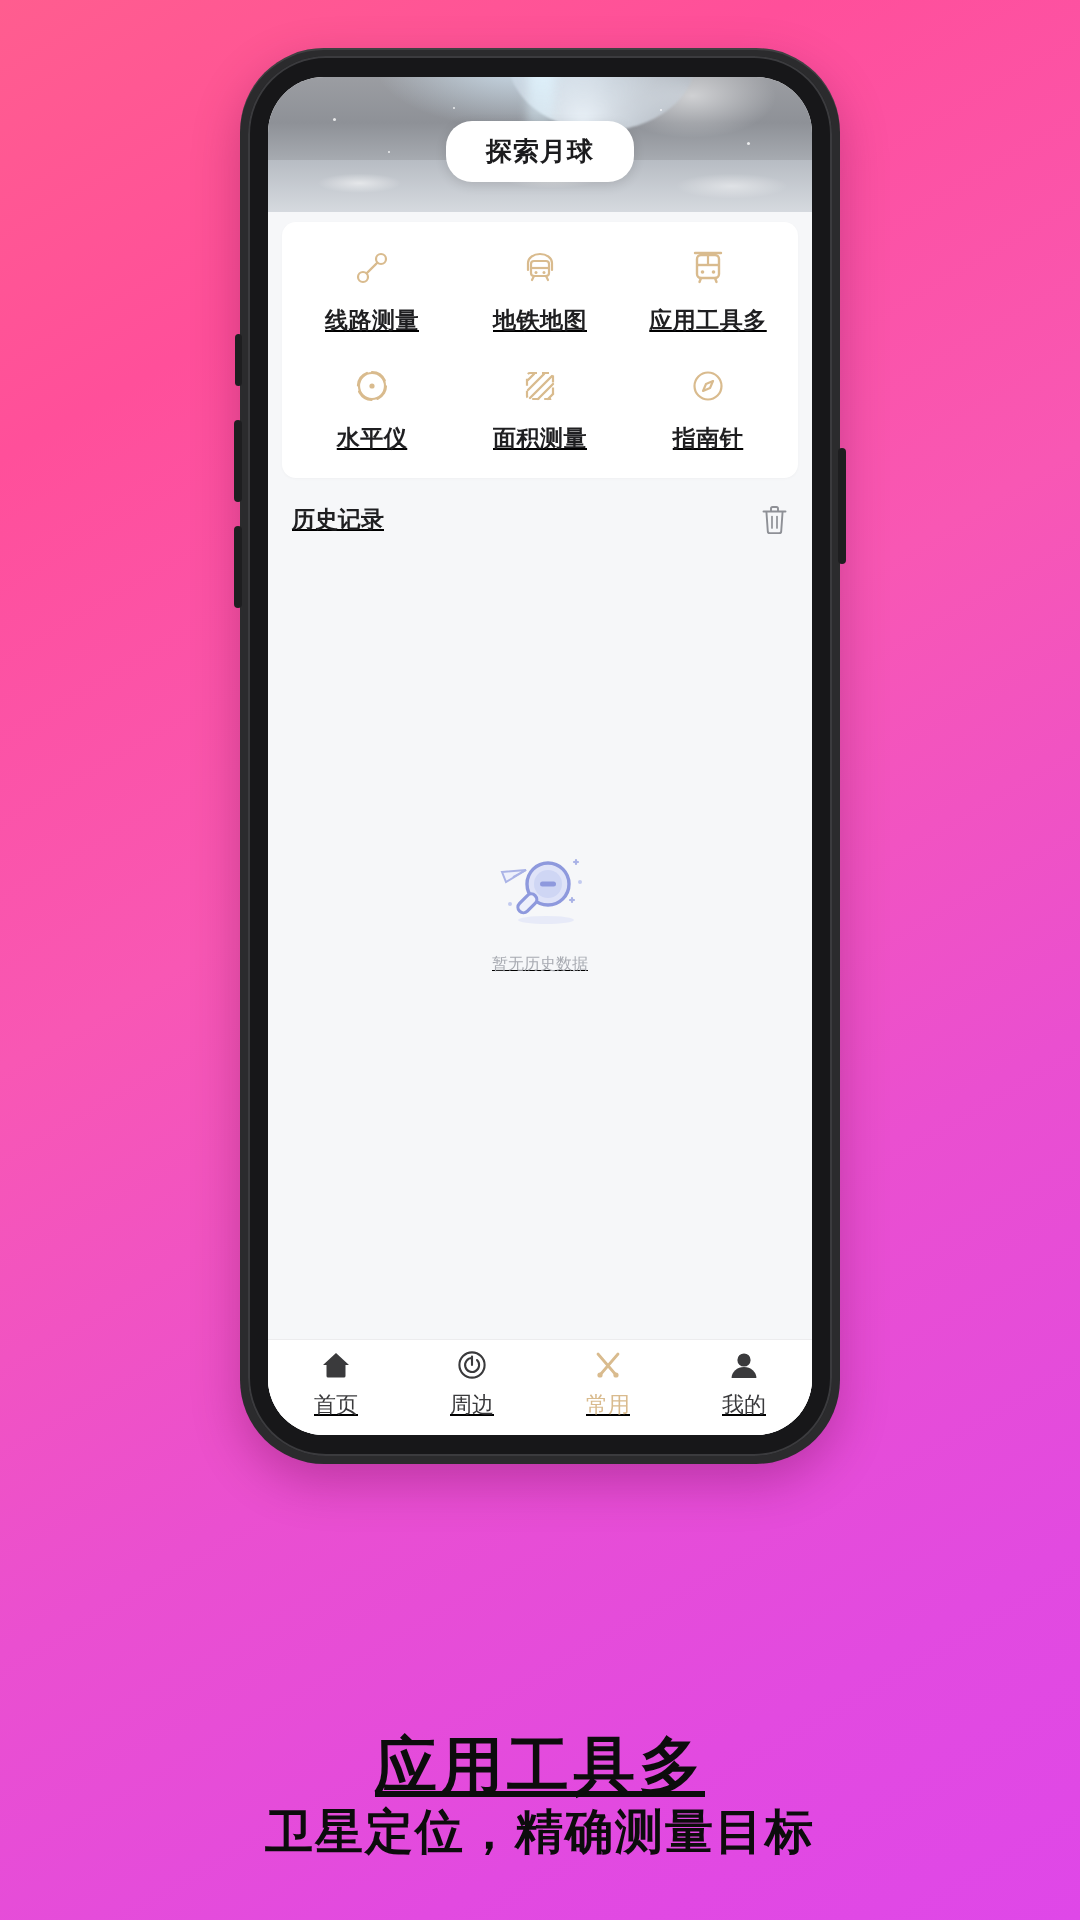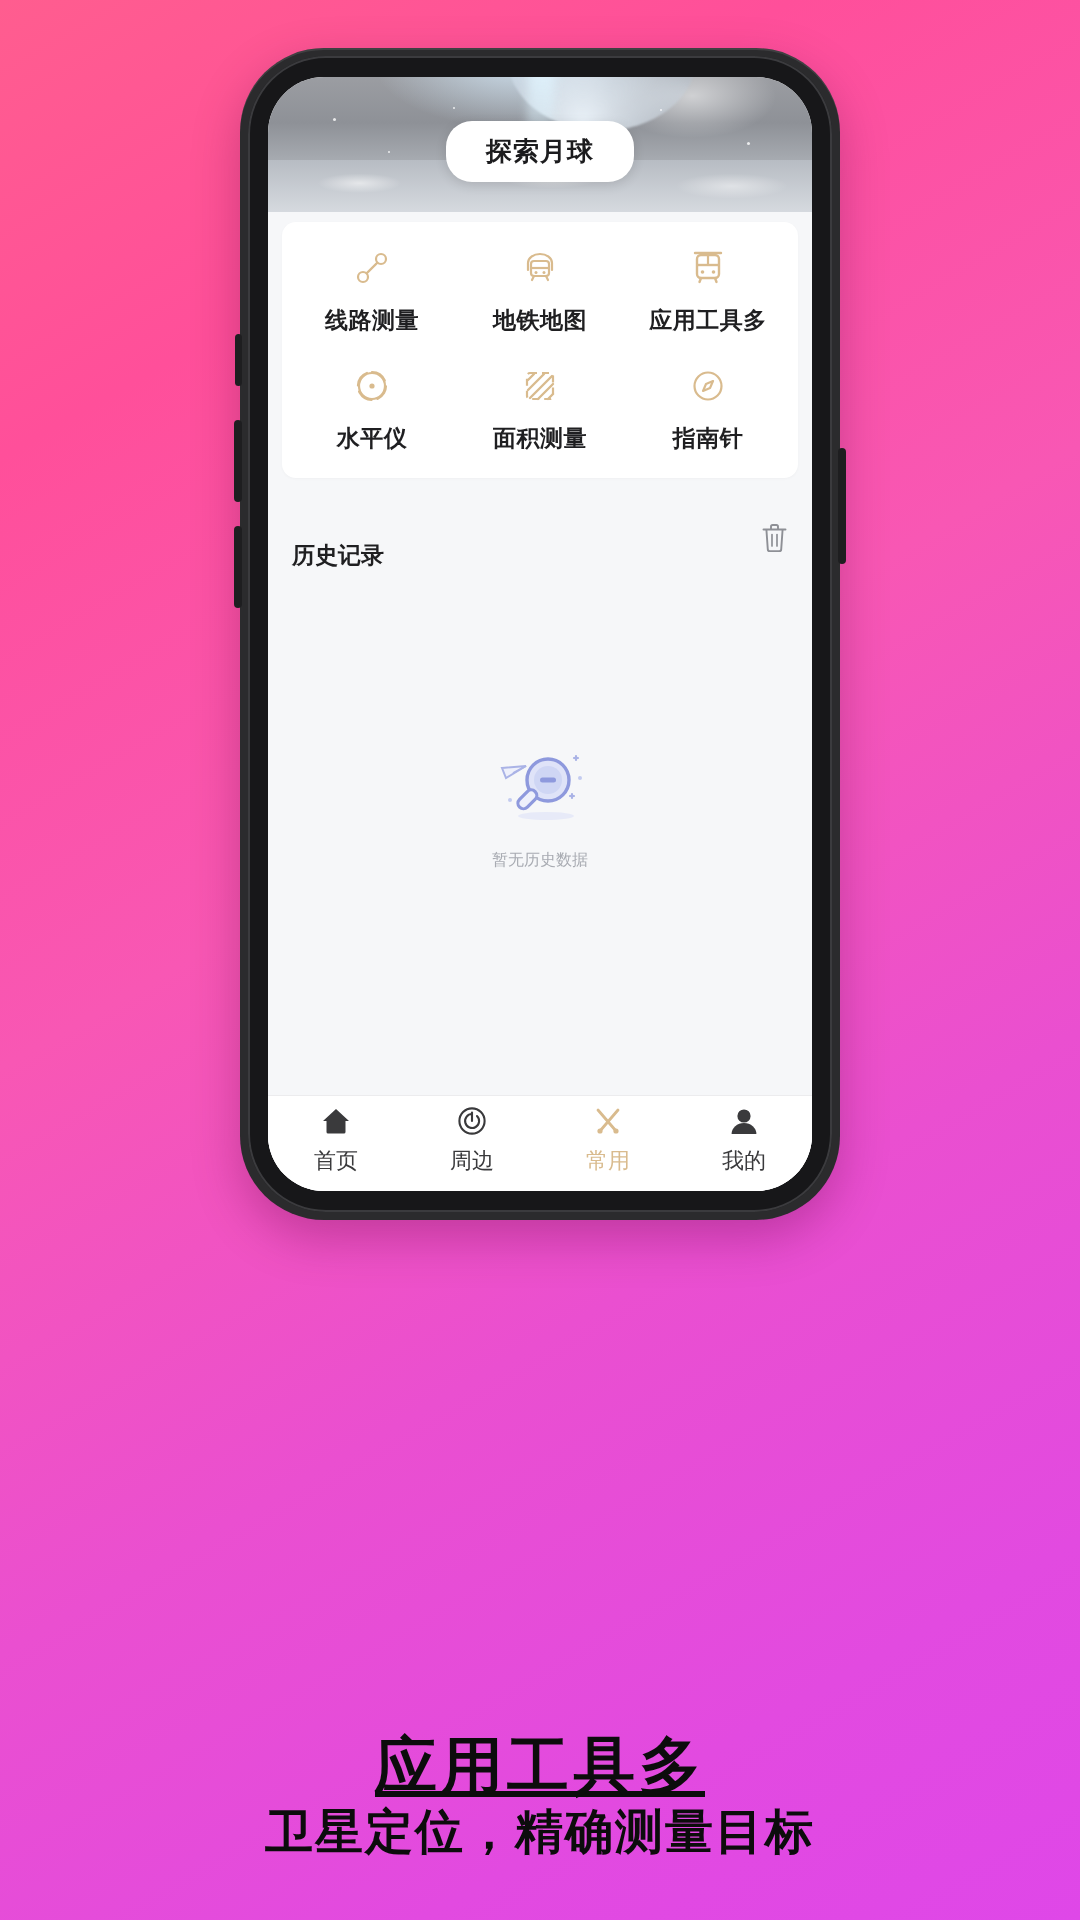--- a/index.html
+++ b/index.html
@@ -7,21 +7,21 @@
   body {
     font-family:"Liberation Sans","DejaVu Sans",sans-serif;
     background:linear-gradient(150deg,#ff5d8f 0%,#ff4f9a 18%,#f857b4 42%,#ea4fd0 65%,#e24ae0 85%,#df47e8 100%);
     overflow:hidden;
     position:relative;
   }
 
   
   .phone-wrap{
     position:absolute; left:50%; top:48px; transform:translateX(-50%);
-    width:600px; height:1172px;
+    width:600px; height:1416px;
   }
   .phone-body{
     position:absolute; inset:0;
     background:#2b2b2d;
     border-radius:84px;
     box-shadow:0 18px 48px rgba(90,0,60,.30), 0 2px 0 rgba(255,255,255,.10) inset;
   }
   .phone-inner-ring{
     position:absolute; inset:8px;
     border-radius:78px;
@@ -78,39 +78,39 @@
     padding:13px 40px;
     box-shadow:0 3px 12px rgba(0,0,0,.12);
     z-index:3;
   }
   .title-pill span{
     font-size:26px; font-weight:bold; color:#1c1c1e; letter-spacing:1px;
     white-space:nowrap;
   }
 
   
-  .content{ flex:1 1 auto; background:#f6f7f9; display:flex; flex-direction:column; min-height:0; }
+  .content{ flex:1 1 auto; background:#f6f7f9; display:flex; flex-direction:column; min-height:0;text-decoration:underline; }
 
   .tools-card{
     margin:10px 14px 0 14px;
     background:#fff; border-radius:14px;
     padding:26px 6px 24px 6px;
     display:grid; grid-template-columns:repeat(3,1fr);
     row-gap:30px;
     box-shadow:0 1px 3px rgba(0,0,0,.03);
   }
   .tool{ display:flex; flex-direction:column; align-items:center; gap:17px; cursor:pointer; }
   .tool .ic{ width:40px; height:40px; display:block; }
   .tool .lbl{ font-size:23px; color:#1f1f21; font-weight:bold; letter-spacing:.5px; }
 
   .hist-head{
     display:flex; align-items:center; justify-content:space-between;
     padding:26px 24px 10px 24px;
   }
-  .hist-head .t{ font-size:23px; color:#1f1f21; font-weight:bold;margin-top:36px; }
+  .hist-head .t{ font-size:23px; color:#1f1f21; font-weight:bold; }
   .trash{ width:27px; height:30px; }
 
   .empty{
     flex:1 1 auto; display:flex; flex-direction:column;
     align-items:center; justify-content:center; gap:22px;
     padding-bottom:70px;
   }
   .empty .art{ width:108px; height:92px; }
   .empty .msg{ font-size:16px; color:#a8abb2; }
 

